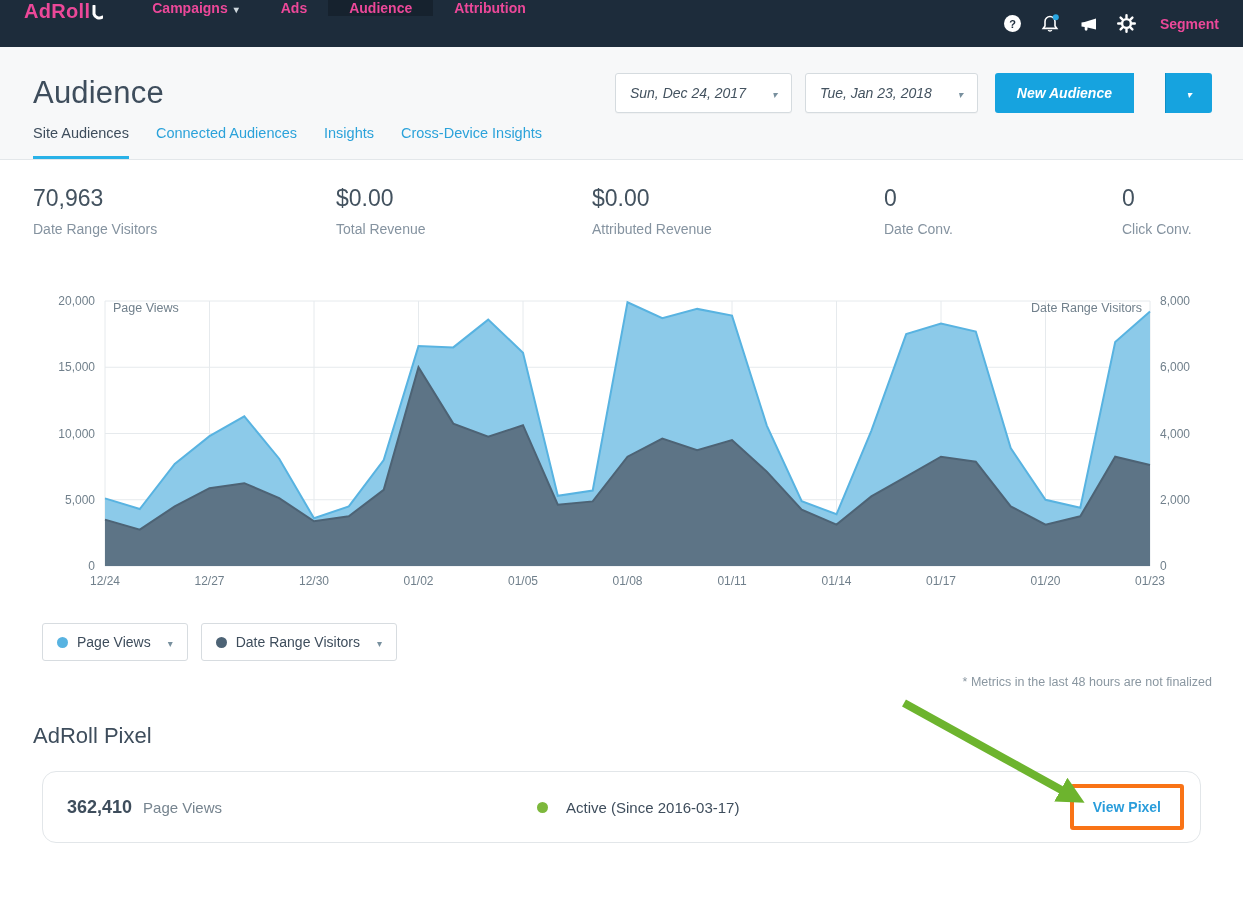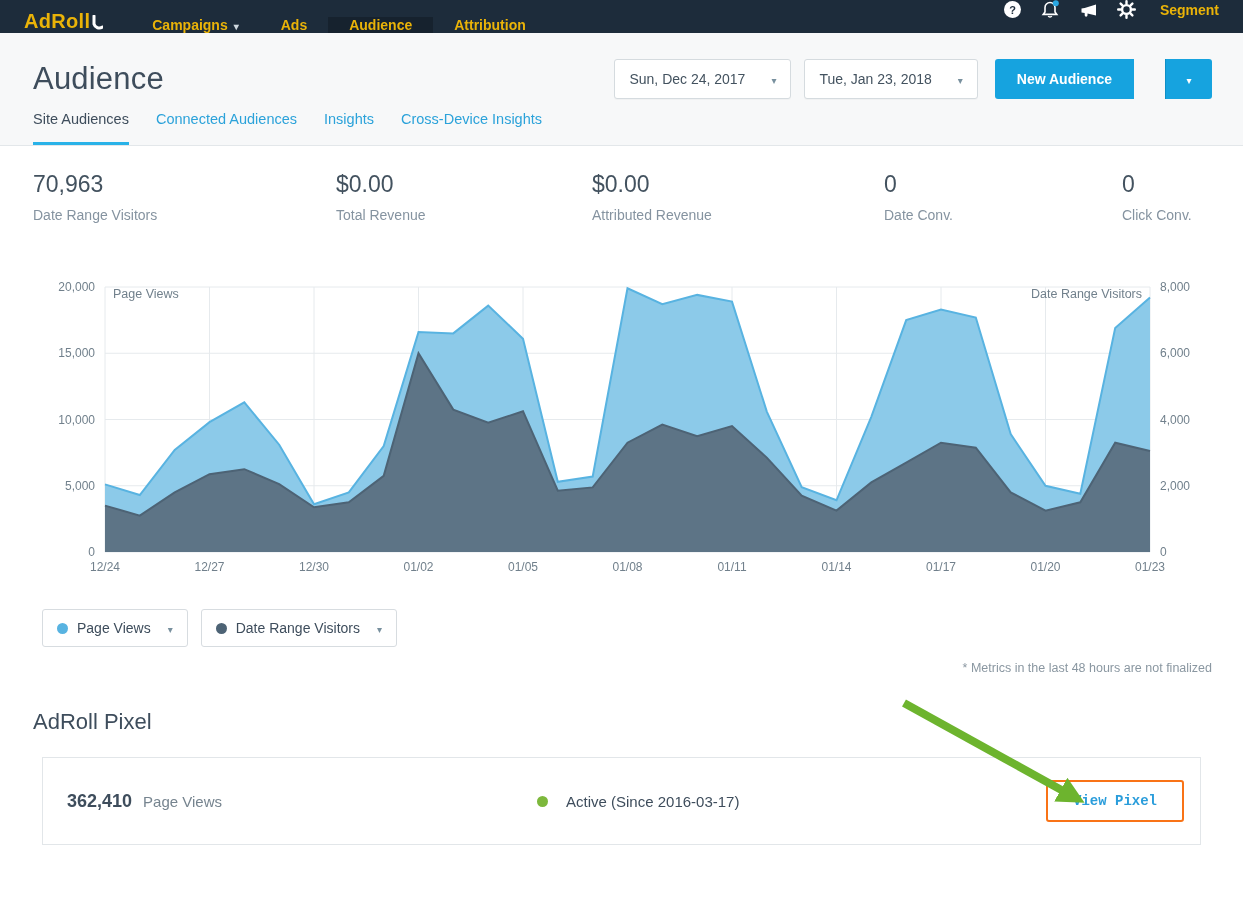--- a/index.html
+++ b/index.html
@@ -2,35 +2,35 @@
 <html><head>
 <meta charset="utf-8">
 <style>
   * { box-sizing: border-box; margin: 0; padding: 0; }
   html,body { width:1243px; height:900px; }
   body {
     font-family: "Liberation Sans", sans-serif;
     background:#fff; color:#3e4d5c; position:relative; overflow:hidden;
   }
   
-  .navbar { height:33px; background:#1d2c3b; display:flex; align-items:flex-end; color:#eab308; }
+  .navbar { height:47px; background:#1d2c3b; display:flex; align-items:flex-start; color:#ec4899; }
   .logo { display:flex; align-items:center; padding:0 28px 0 24px; font-size:20px; font-weight:700; letter-spacing:.3px; cursor:pointer; }
   .logo svg { margin-left:2px; margin-top:4px; }
   .nav-item { display:flex; align-items:center; padding:0 21px; font-size:14px; font-weight:600; cursor:pointer; }
   .nav-item.active { background:#16222e; }
   .caret::after { content:"▾"; font-size:10px; }
   .nav-item .caret { margin-left:6px; color:#cfd8de; }
   .nav-right { margin-left:auto; display:flex; align-items:center; }
   .icon-btn { width:38px; height:47px; display:flex; align-items:center; justify-content:center; cursor:pointer; position:relative; }
   .segment { font-size:14px; font-weight:600; padding:0 24px 0 14px; cursor:pointer; }
   
   .header-area { background:#f7f8f9; padding:26px 31px 0 33px; border-bottom:1px solid #e3e7ea; }
   .header-row { display:flex; align-items:center; }
   .page-title { font-size:31px; font-weight:400; color:#3e4d5c; letter-spacing:.2px; }
-  .controls { margin-left:auto; display:flex; align-items:center; gap:13px; }
+  .controls { margin-left:auto; display:flex; align-items:center; gap:13px;font-style:italic; }
   .date-btn { background:#fff; border:1px solid #d5dbdf; border-radius:3px; height:40px; padding:0 14px; font-size:14px; color:#43525f; display:flex; align-items:center; cursor:pointer; box-shadow:0 1px 1px rgba(0,0,0,.03); }
   .date-btn .caret { margin-left:26px; color:#78909e; }
   .split-btn { display:flex; height:40px; border-radius:3px; overflow:hidden; margin-left:4px; cursor:pointer;gap:31px; }
   .na-main { background:#16a3df; color:#fff; font-size:14px; font-weight:700; padding:0 22px; display:flex; align-items:center; }
   .na-caret { background:#16a3df; border-left:1px solid #0e8fc6; width:47px; display:flex; align-items:center; justify-content:center; color:#fff; }
   .tabs { margin-top:12px; display:flex; gap:27px; }
   .tab { font-size:14.5px; color:#2ba2da; padding-bottom:15px; border-bottom:3px solid transparent; cursor:pointer; }
   .tab.active { color:#3e4d5c; border-bottom-color:#29b2e8; }
   
   .stats-row { display:flex; padding:25px 31px 0 33px;gap:43px; }
@@ -42,27 +42,27 @@
   
   .chart-wrap { margin-top:52px; position:relative; height:308px; }
   svg.chart { font-family:"Liberation Sans", sans-serif; }
   .legend-row { display:flex; gap:13px; padding-left:42px; margin-top:26px; }
   .legend-btn { height:38px; background:#fff; border:1px solid #d7dce0; border-radius:3px; display:flex; align-items:center; padding:0 14px; font-size:14px; color:#3e4d5c; cursor:pointer; gap:9px; }
   .dot { width:11px; height:11px; border-radius:50%; display:inline-block; }
   .legend-btn .caret { margin-left:8px; color:#78909e; }
   .footnote { text-align:right; padding-right:31px; margin-top:14px; font-size:12.5px; color:#8a97a1; }
   
   .pixel-title { margin:34px 0 0 33px; font-size:22px; font-weight:400; color:#3e4d5c; }
-  .pixel-card { margin:22px 42px 0 42px; border:1px solid #e2e6e9; border-radius:0; height:88px; display:flex; align-items:center; padding:0 16px 0 24px; background:#fff; }
+  .pixel-card { margin:22px 42px 0 42px; border:1px solid #e2e6e9; border-radius:14px; height:72px; display:flex; align-items:center; padding:0 16px 0 24px; background:#fff; }
   .pixel-left { display:flex; align-items:baseline; width:470px; }
   .pv-value { font-size:18px; font-weight:700; color:#3e4d5c; }
   .pv-label { font-size:15px; color:#76848f; margin-left:11px; }
   .pixel-status { display:flex; align-items:center; gap:18px; flex:1; font-size:15px; color:#3e4d5c; }
   .status-dot { width:11px; height:11px; border-radius:50%; }
-  .view-pixel { background:#fff; border:2px solid #f97316; border-radius:3px; color:#2a9ddb; font-size:14px; font-weight:700; padding:11px 25px; cursor:pointer; font-family:Liberation Mono, monospace; }
+  .view-pixel { background:#fff; border:4px solid #f97316; border-radius:3px; color:#2a9ddb; font-size:14px; font-weight:700; padding:11px 19px; cursor:pointer; font-family:Liberation Sans, sans-serif; }
   .arrow-overlay { position:absolute; left:0; top:0; width:1243px; height:900px; pointer-events:none; z-index:5; }
 </style>
 </head>
 <body>
 
 <nav class="navbar">
   <div class="logo">
     <span>AdRoll</span>
     <svg width="11" height="17" viewBox="0 0 11 17">
       <path d="M2 1v8a5.5 5.5 0 0 0 8.5 3" stroke="#fff" stroke-width="3" fill="none" stroke-linecap="round"></path>

